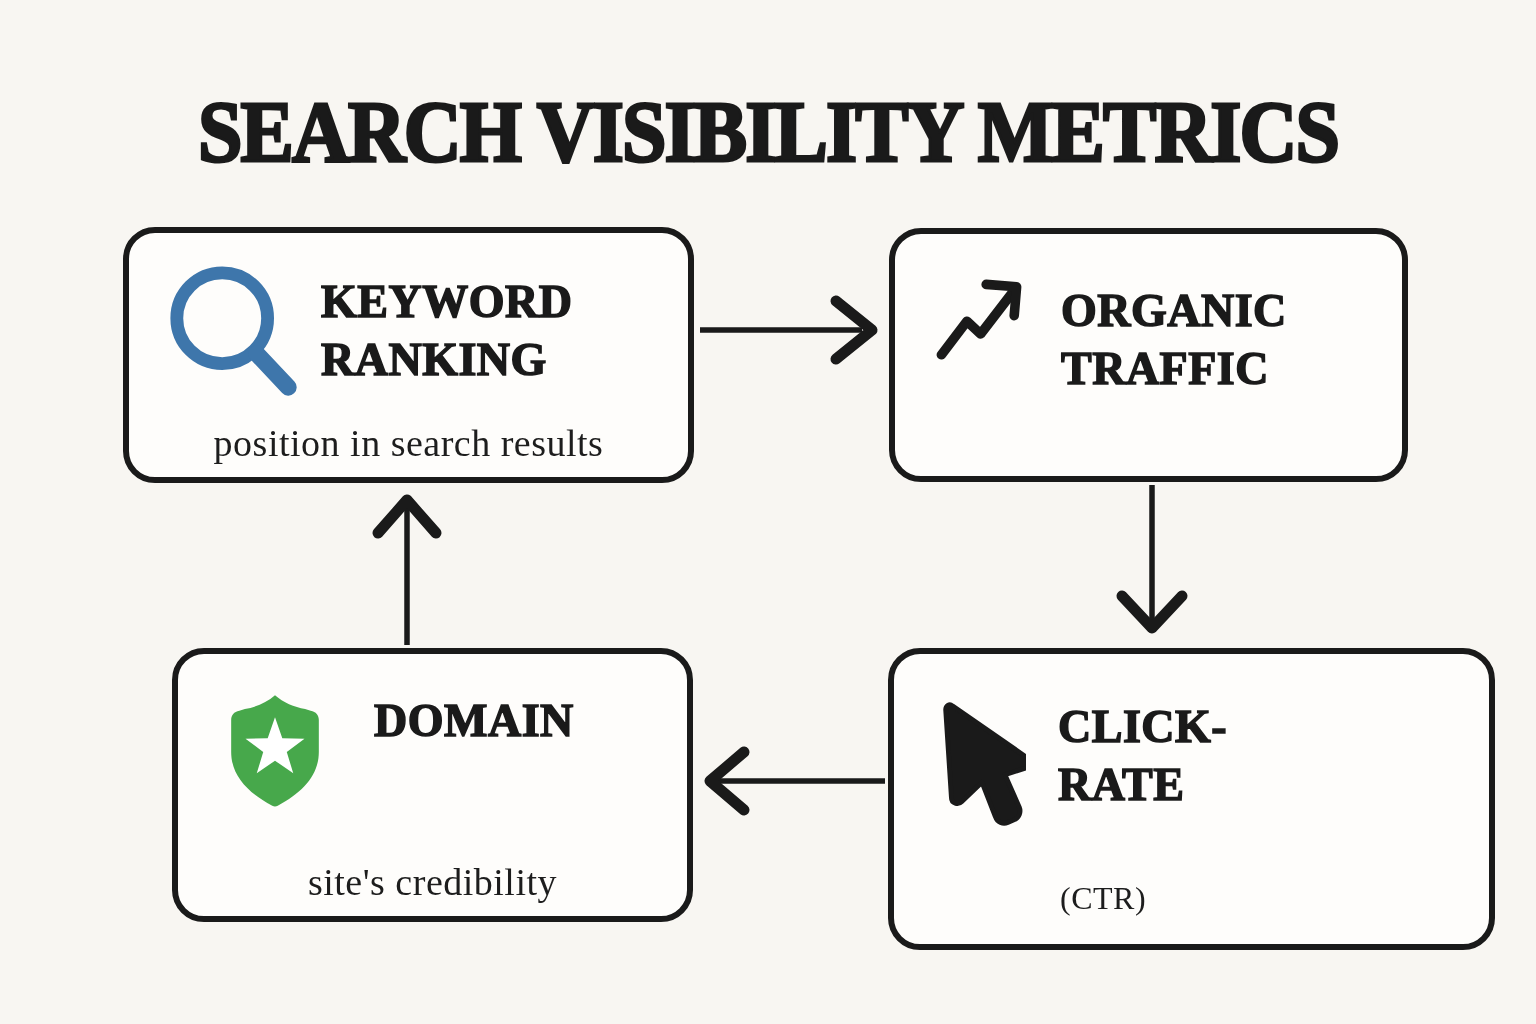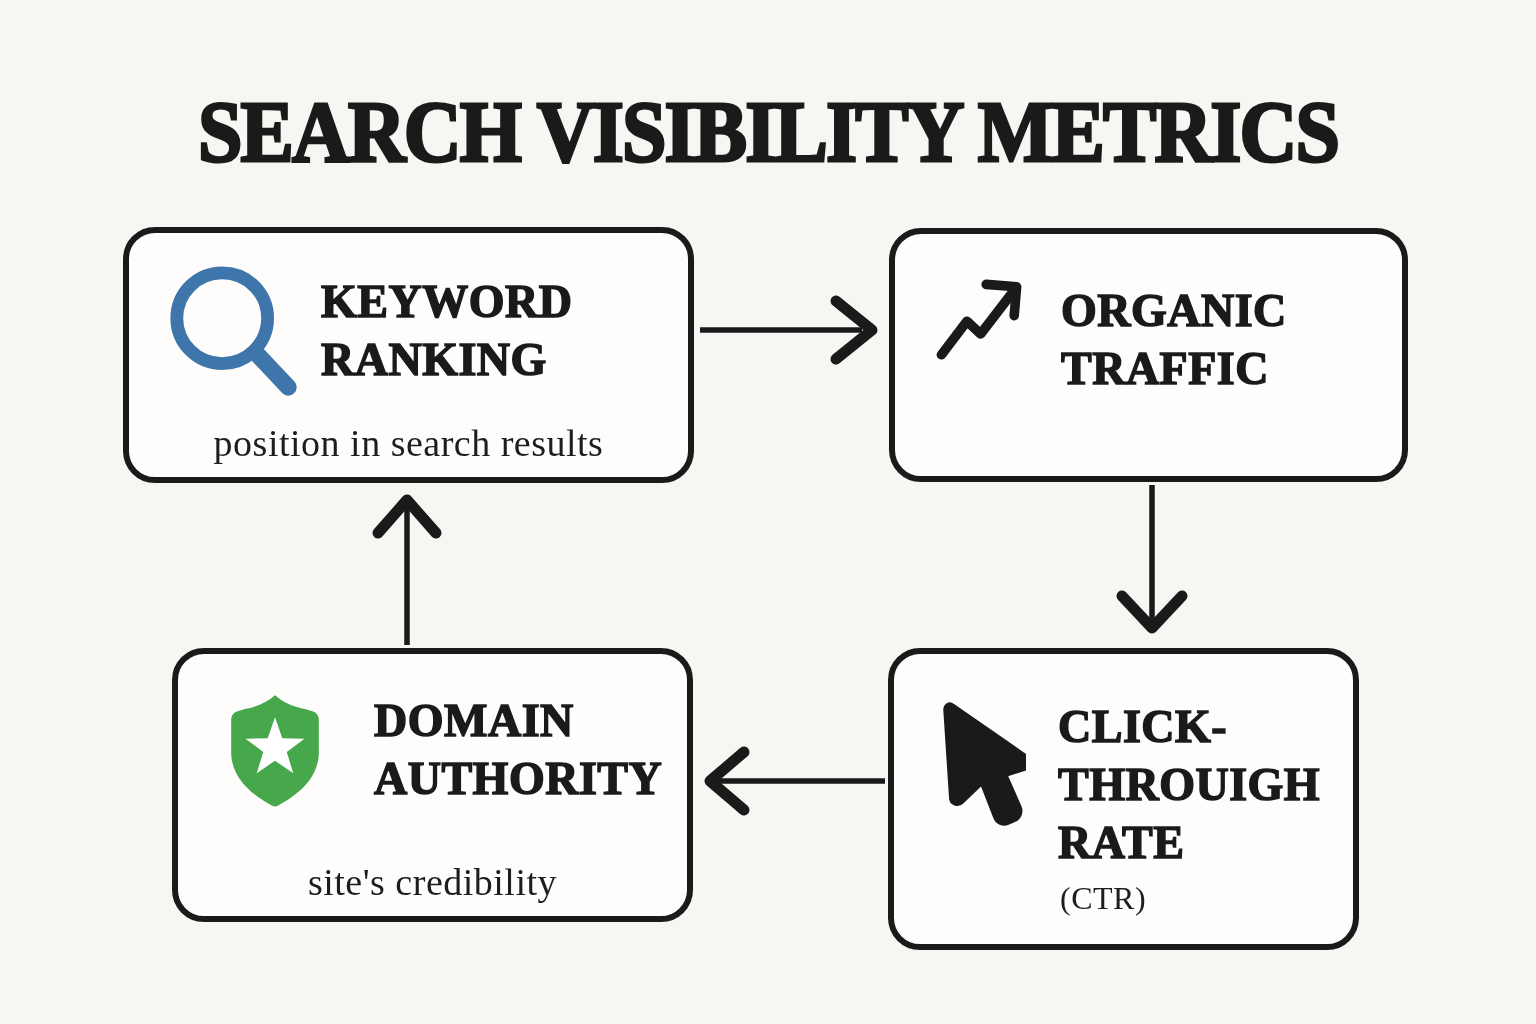--- a/index.html
+++ b/index.html
@@ -59,21 +59,21 @@
     font-weight: 400;
     letter-spacing: 0.5px;
     color: #1d1d1d;
     white-space: nowrap;
   }
   .subtitle-centered { left: 0; right: 0; text-align: center; margin-top: 12px; }
 
   
   #node-keyword-ranking   { left: 123px; top: 227px; width: 571px; height: 256px; }
   #node-organic-traffic   { left: 889px; top: 228px; width: 519px; height: 254px; }
-  #node-click-through     { left: 888px; top: 648px; width: 471px; height: 302px; }
+  #node-click-through     { left: 888px; top: 648px; width: 607px; height: 302px; }
   #node-domain-authority  { left: 172px; top: 648px; width: 521px; height: 274px; }
 
   #node-keyword-ranking  .node-icon    { left: 34px;  top: 25px;  width: 148px; height: 148px; }
   #node-keyword-ranking  .node-heading { left: 192px; top: 40px; }
   #node-keyword-ranking  .node-subtitle{ top: 176px; }
 
   #node-organic-traffic  .node-icon    { left: 38px;  top: 36px;  width: 108px; height: 104px; }
   #node-organic-traffic  .node-heading { left: 166px; top: 48px; }
   #node-organic-traffic  .node-subtitle{ top: 172px; }
 
@@ -142,31 +142,29 @@
       <div>TRAFFIC</div>
     </div>
   </div>
 
   <div class="node" id="node-click-through">
     <svg class="node-icon" viewBox="0 0 92 146">
       <path d="M15 8 C12 5 8 8 8 12 L14 104 C14 110 21 112 25 108 L46 88 L60 124 C62 130 68 132 73 130 L80 127 C85 125 87 119 85 114 L70 80 L92 73 C97 71 97 65 93 62 Z" fill="var(--ink)" stroke="var(--ink)" stroke-width="5" stroke-linejoin="round"></path>
     </svg>
     <div class="node-heading">
       <div>CLICK-</div>
-      <div>THROUIGH</div>
       <div>RATE</div>
     </div>
     <div class="node-subtitle">(CTR)</div>
   </div>
 
   <div class="node" id="node-domain-authority">
     <svg class="node-icon" viewBox="0 0 126 138">
       <path d="M63 8 C54 16 42 21 30 23 L24 25 C18 26 15 30 15 35 L15 70 C15 95 32 114 60 129 C62 130 64 130 66 129 C94 114 111 95 111 70 L111 35 C111 30 108 26 102 25 L96 23 C84 21 72 16 63 8 Z" fill="var(--shield-green)"></path>
       <polygon points="63,32 71,55 95.3,55.5 75.9,70.2 83,93.5 63,79.6 43,93.5 50.1,70.2 30.7,55.5 55,55" fill="#ffffff"></polygon>
     </svg>
     <div class="node-heading">
       <div>DOMAIN</div>
-      <div>AUTHORITY</div>
     </div>
     <div class="node-subtitle subtitle-centered">site's credibility</div>
   </div>
 
 </div>
 
 </body></html>

